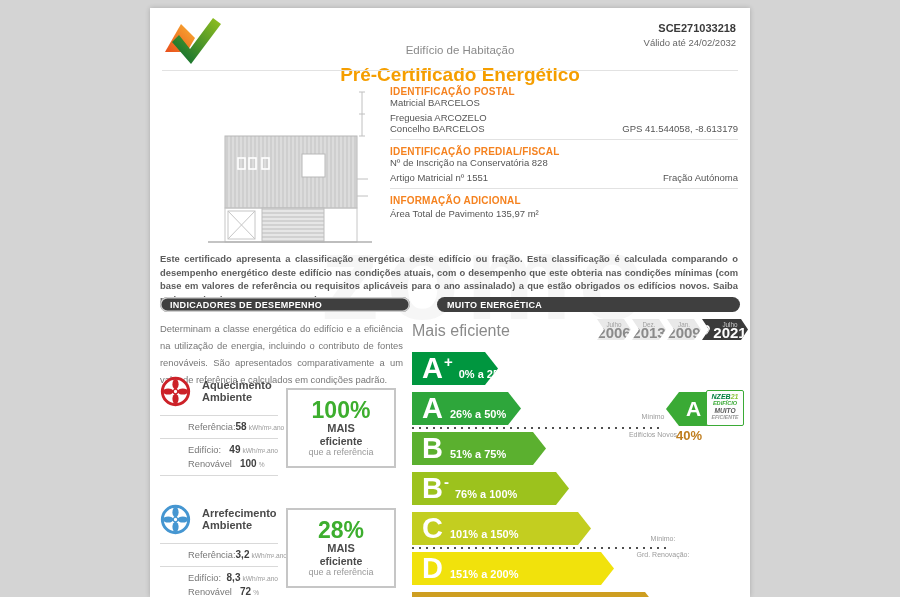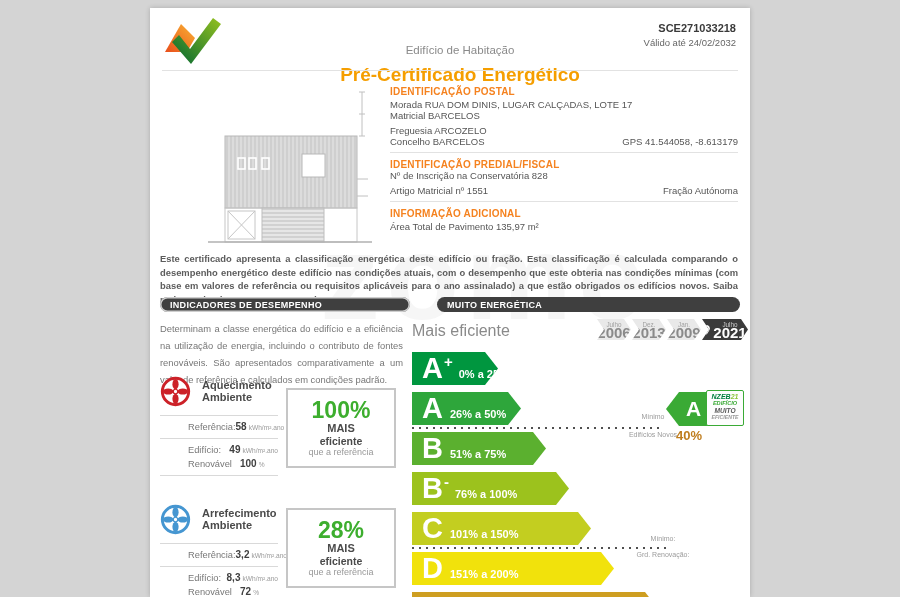--- a/index.html
+++ b/index.html
@@ -165,21 +165,20 @@
     <line x1="172" y1="8" x2="172" y2="52" stroke="#c0c0c0" stroke-width="1"></line>
     <line x1="169" y1="8" x2="175" y2="8" stroke="#c0c0c0" stroke-width="1"></line>
     <line x1="169" y1="30" x2="175" y2="30" stroke="#c0c0c0" stroke-width="1"></line>
     <line x1="169" y1="52" x2="175" y2="52" stroke="#c0c0c0" stroke-width="1"></line>
     <line x1="167" y1="95" x2="178" y2="95" stroke="#c0c0c0" stroke-width="1"></line>
     <line x1="167" y1="112" x2="178" y2="112" stroke="#c0c0c0" stroke-width="1"></line>
   </svg>
 
   <div class="info-col">
     <div class="sec-head">IDENTIFICAÇÃO POSTAL</div>
-    <div class="info-line mt2">Morada RUA DOM DINIS, LUGAR CALÇADAS, LOTE 17</div>
     <div class="info-line">Matricial BARCELOS</div>
     <div class="info-line mt4">Freguesia ARCOZELO</div>
     <div class="info-row-split">
       <span>Concelho BARCELOS</span>
       <span>GPS 41.544058, -8.613179</span>
     </div>
     <div class="thin-div"></div>
     <div class="sec-head">IDENTIFICAÇÃO PREDIAL/FISCAL</div>
     <div class="info-line">Nº de Inscrição na Conservatória 828</div>
     <div class="info-row-split mt4">

